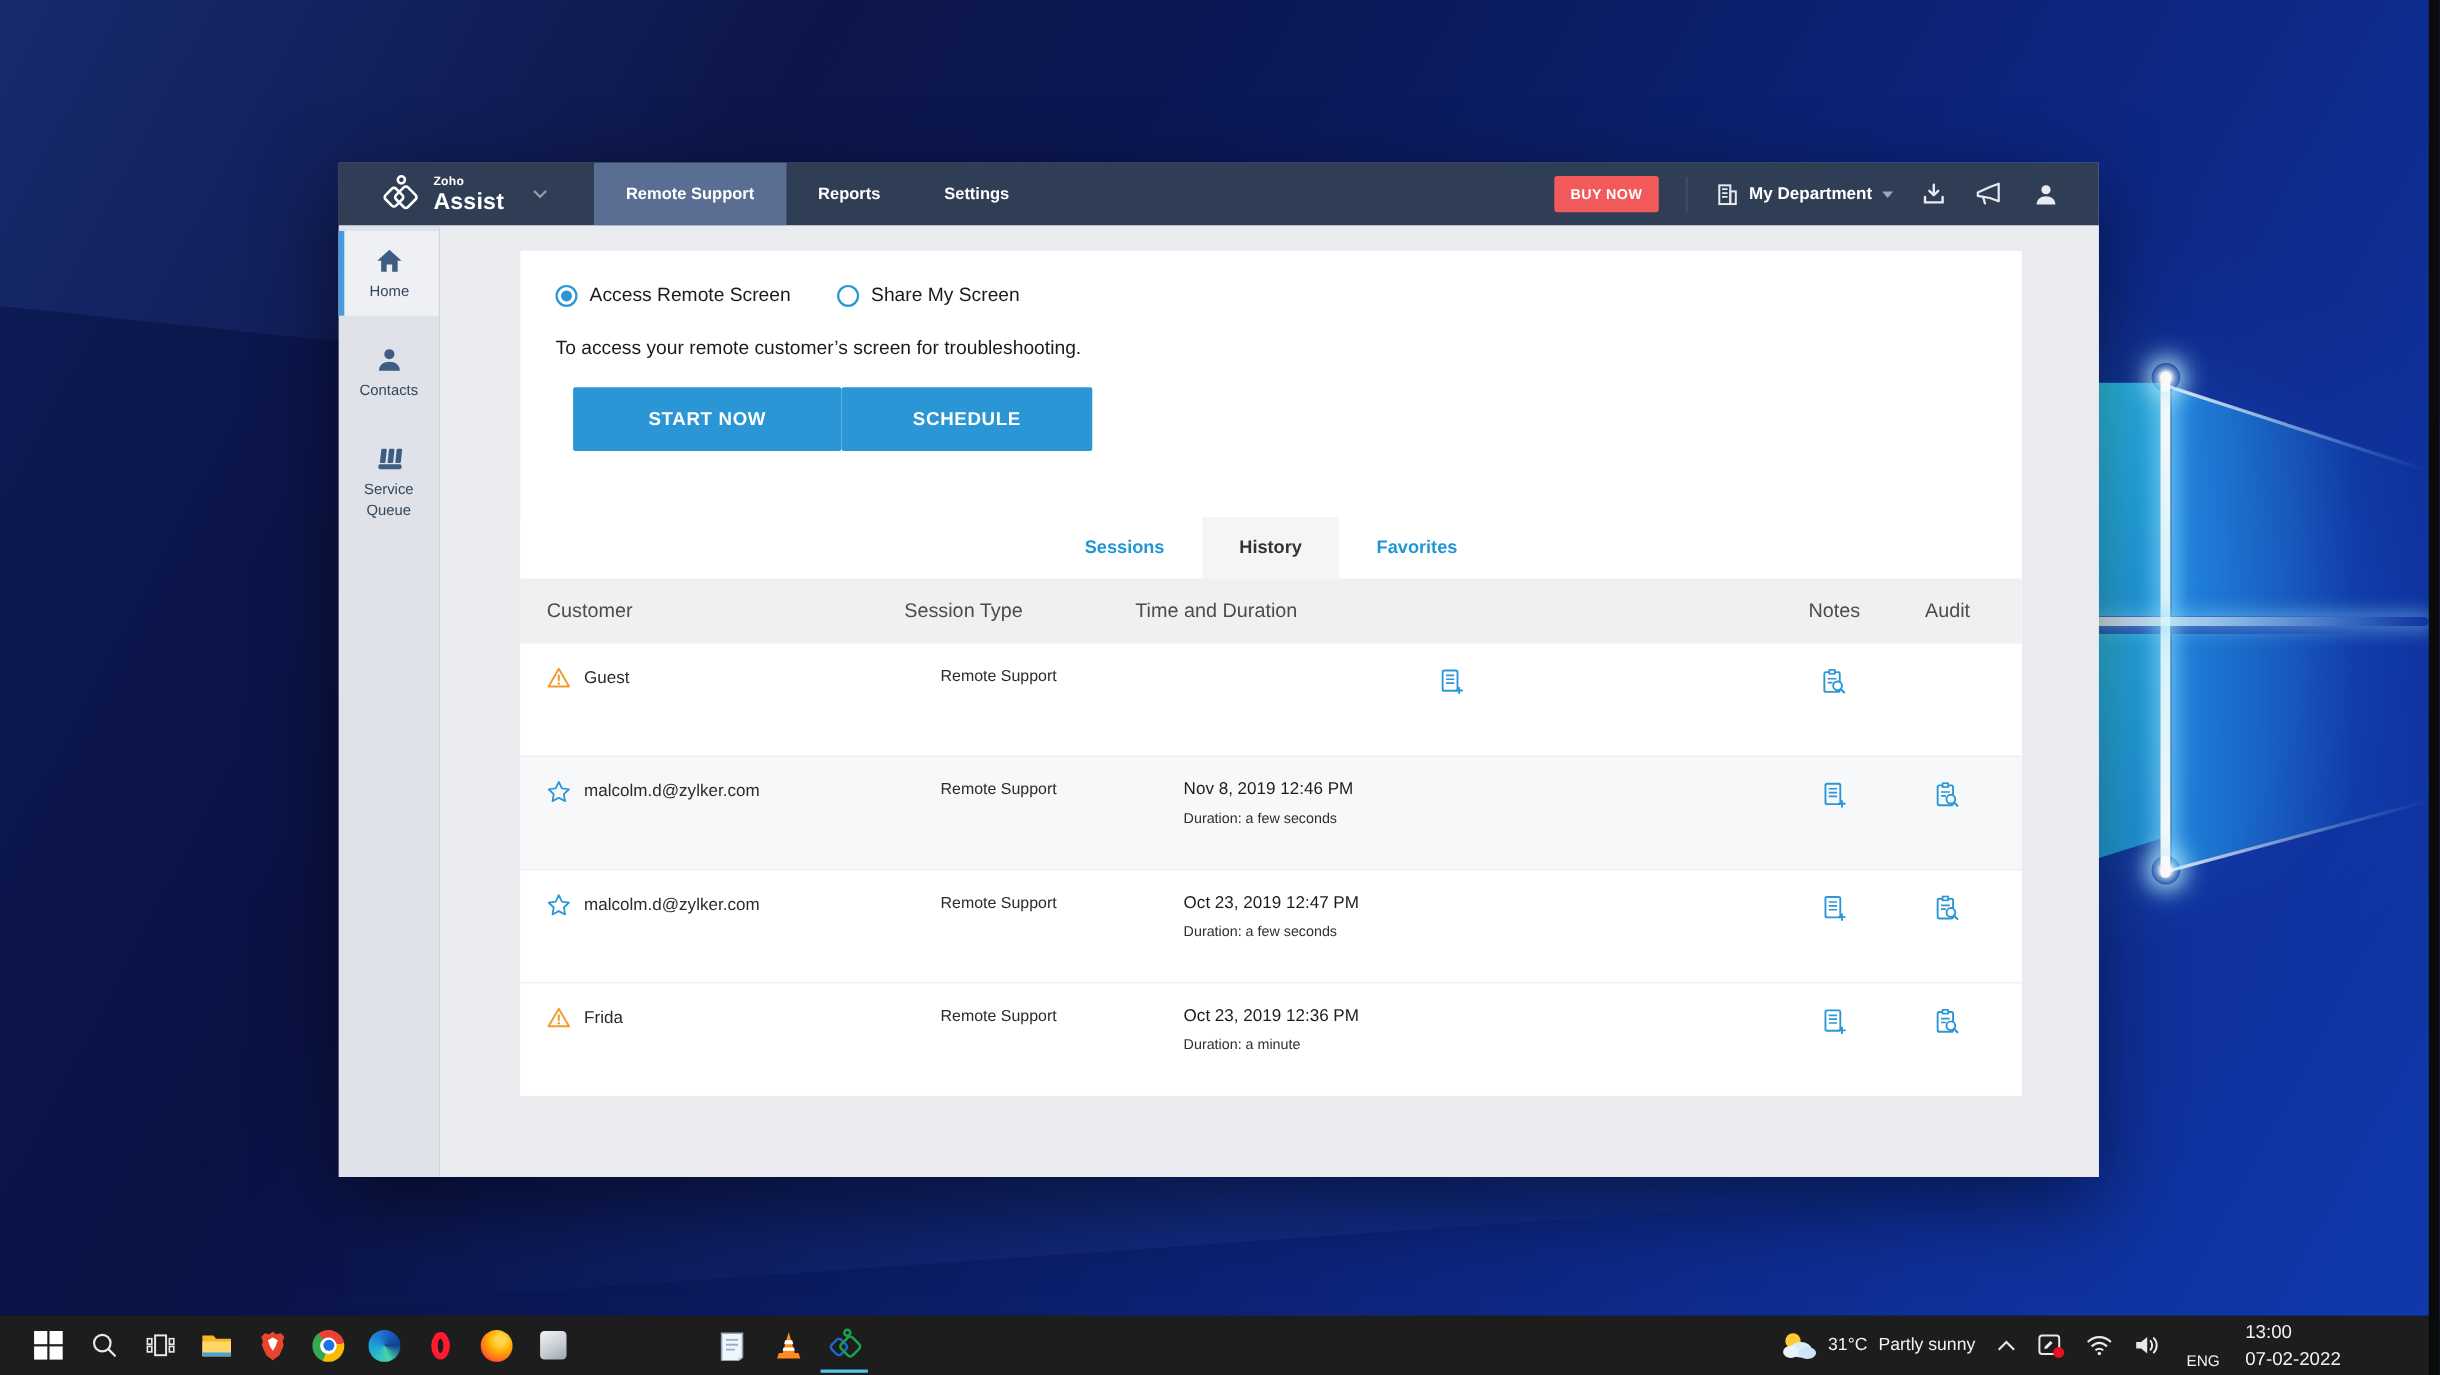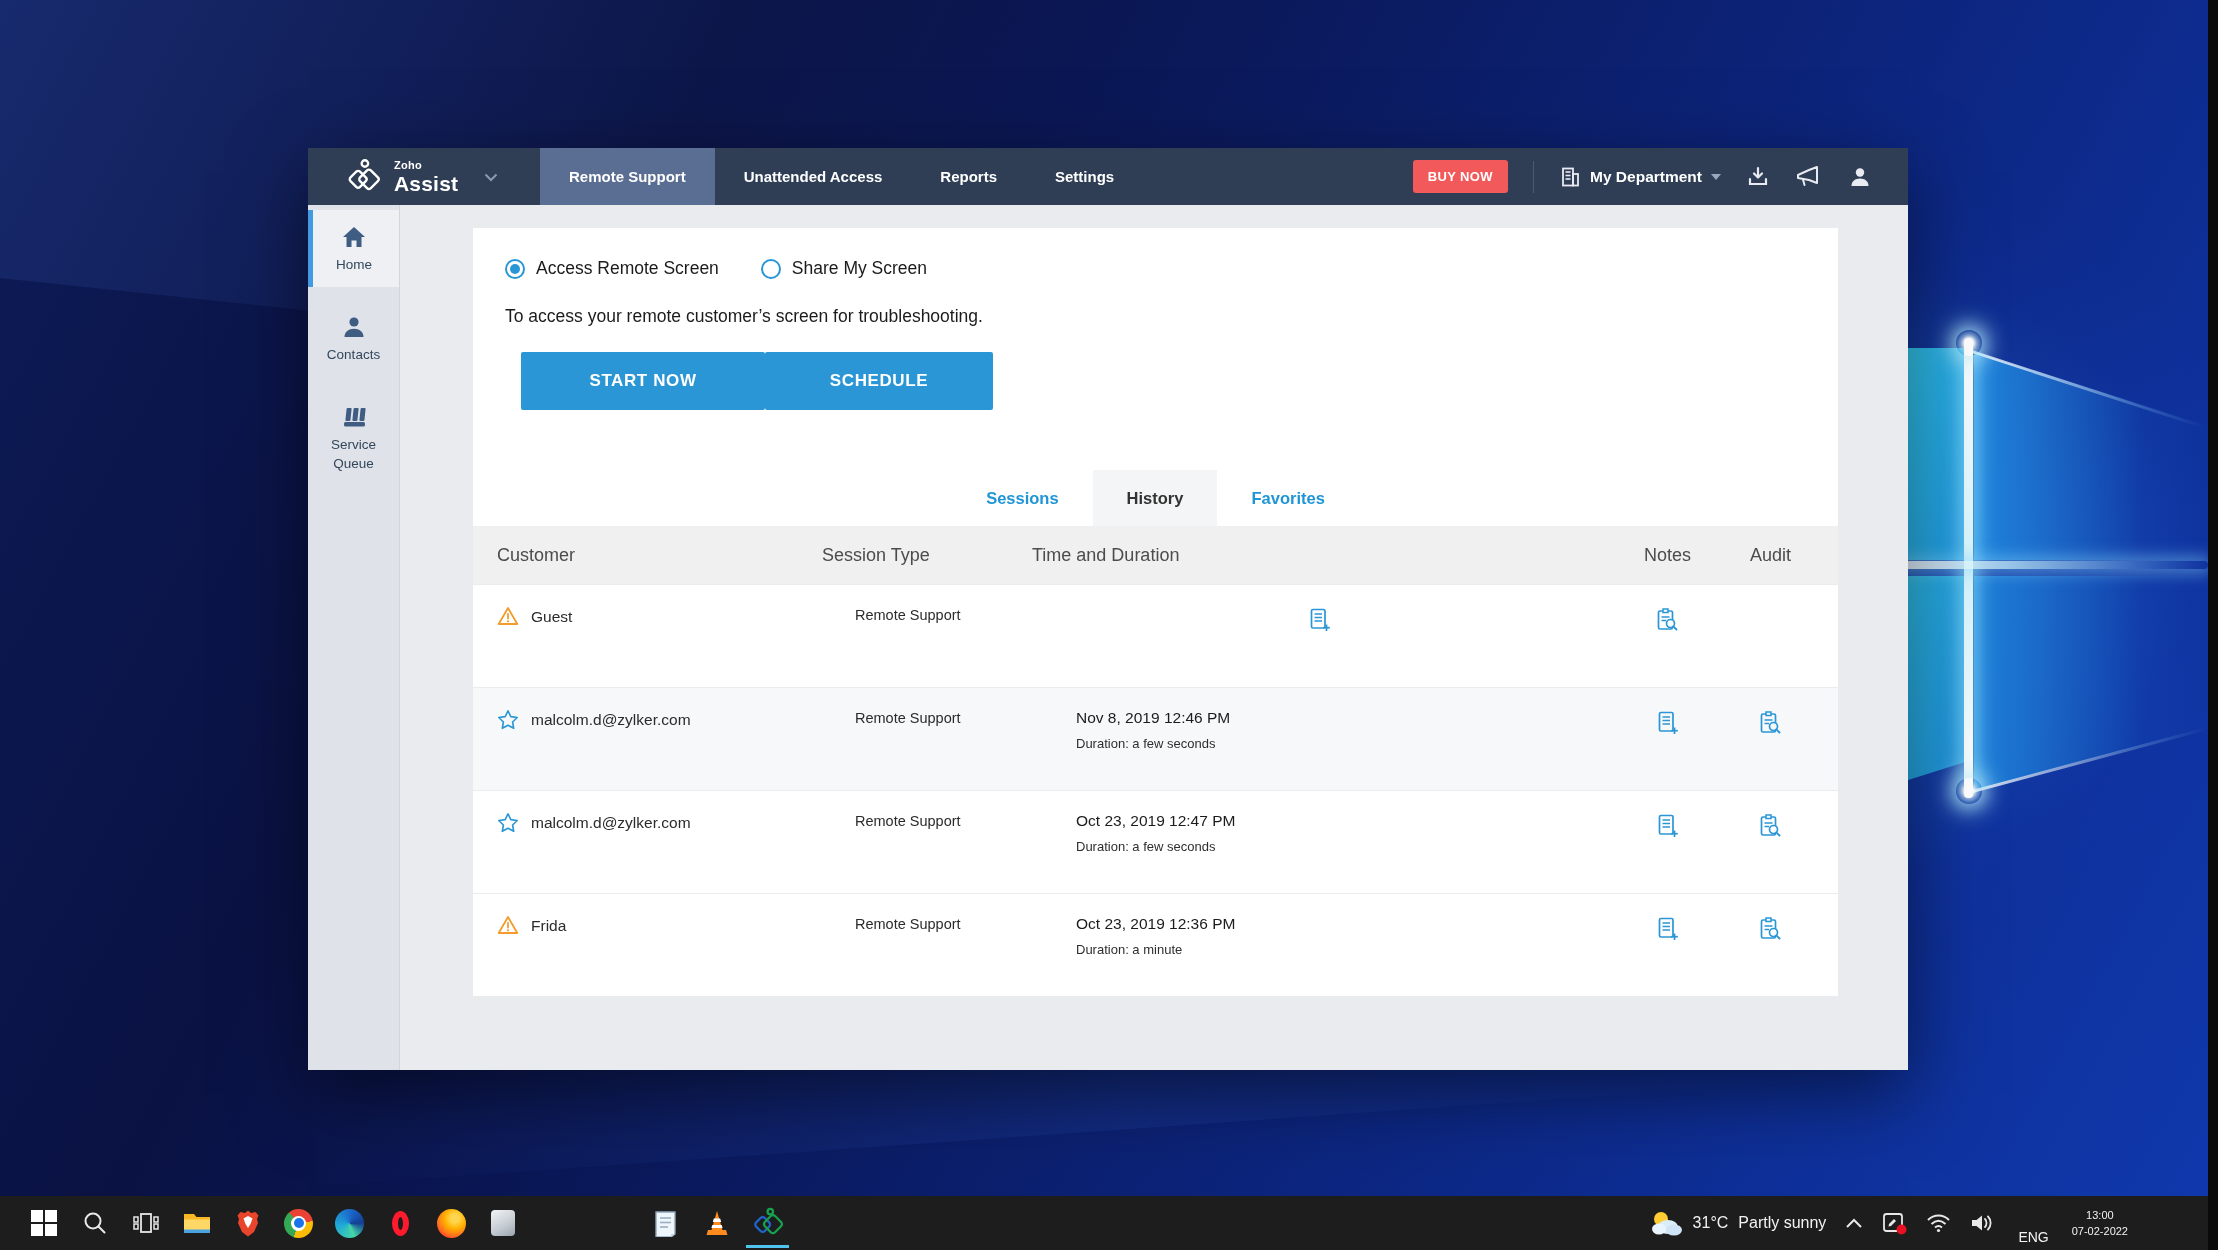--- a/index.html
+++ b/index.html
@@ -130,21 +130,21 @@
   .taskbar { position:absolute; left:0; bottom:0; width:2218px; height:54px; background:#1d1d1d;
     display:flex; align-items:center; color:#eee; }
   .tb-slot { position:relative; width:51px; height:54px; display:flex; align-items:center; justify-content:center; cursor:pointer; flex:0 0 auto; }
   .tb-slot.win { margin-left:18px; }
   .tb-gap { flex:0 0 auto; }
   .active-underline { position:absolute; left:4px; bottom:2px; width:43px; height:3px; background:#51c3ef; }
   .tray { margin-left:auto; display:flex; align-items:center; gap:19px; padding-right:90px; }
   .tray-weather { display:flex; align-items:center; gap:10px; cursor:pointer; }
   .tray-temp, .tray-cond { font-size:16px; color:#f2f2f2; }
   .tray-lang { font-size:14px; color:#f2f2f2; cursor:pointer; padding:0 4px;margin-top:28px; }
-  .tray-clock { text-align:center; font-size:11px; line-height:1.5; color:#f2f2f2; cursor:pointer; }
+  .tray-clock { font-size:17px; line-height:1.5; color:#f2f2f2; cursor:pointer; }
   .tico { display:flex; align-items:center; cursor:pointer; }
 
   
   .win-logo { display:grid; grid-template-columns:12px 12px; grid-template-rows:12px 12px; gap:2px; }
   .win-logo span { background:#fff; }
   .chrome-ico { position:relative; width:29px; height:29px; border-radius:50%;
     background:conic-gradient(from -40deg, #ea4335 0 33.3%, #fbbc05 0 66.6%, #34a853 0 100%); }
   .chrome-ico::before { content:""; position:absolute; left:7px; top:7px; width:15px; height:15px;
     border-radius:50%; background:#fff; }
   .chrome-ico::after { content:""; position:absolute; left:9.5px; top:9.5px; width:10px; height:10px;
@@ -192,21 +192,20 @@
         </span>
         <span class="brand-caret" data-interactable="true">
           <svg width="14" height="9" viewBox="0 0 14 9">
               <polyline points="1.5,1.5 7,7 12.5,1.5" fill="none" stroke="#aeb8c9" stroke-width="2"></polyline>
             </svg>
         </span>
       </div>
 
       <nav class="nav-tabs" data-interactable="false">
         <div class="nav-tab active" data-interactable="true">Remote Support</div>
-        <div class="nav-tab" data-interactable="true">Unattended Access</div>
         <div class="nav-tab" data-interactable="true">Reports</div>
         <div class="nav-tab" data-interactable="true">Settings</div>
       </nav>
 
       <div class="nav-right" data-interactable="false">
         <button class="buy-now" data-interactable="true">BUY NOW</button>
         <div class="nav-divider" data-interactable="false"></div>
         <div class="dept" data-interactable="true">
           <svg width="22" height="22" viewBox="0 0 22 22" data-interactable="false">
             <rect x="4" y="2.5" width="10" height="17" fill="none" stroke="#e8ecf2" stroke-width="1.8"></rect>

